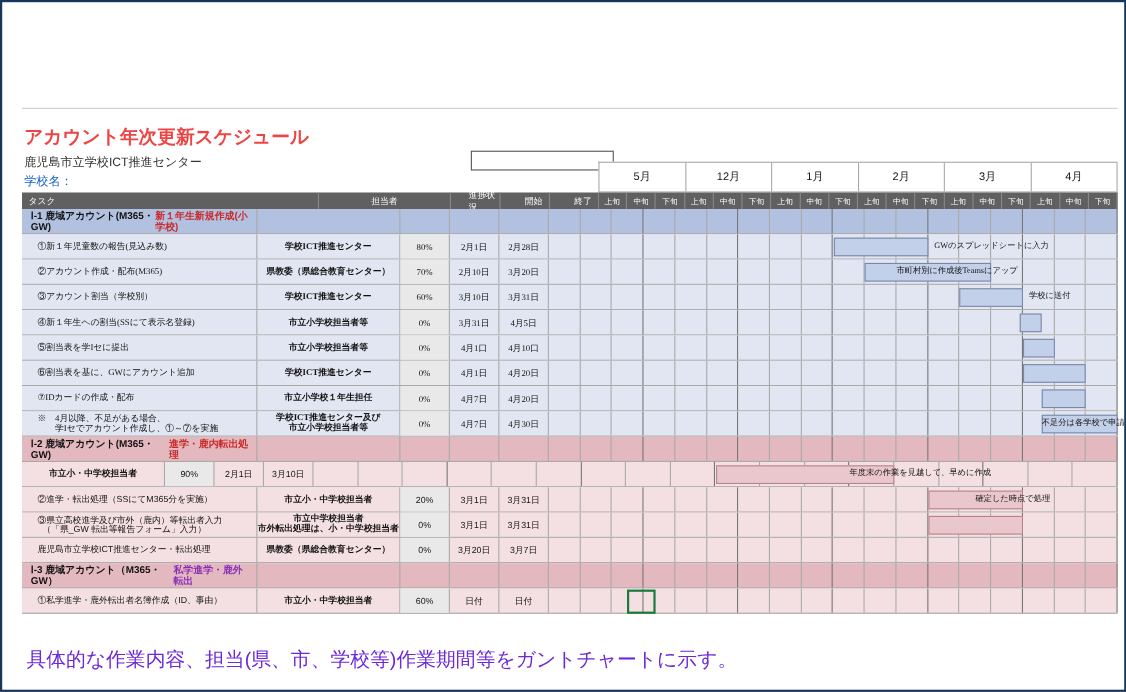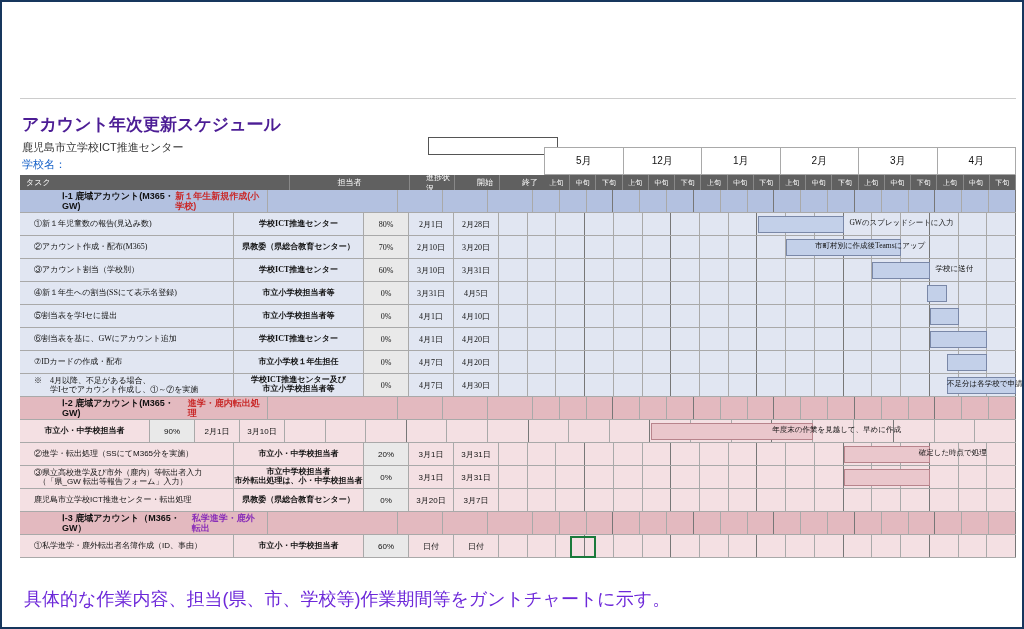--- a/index.html
+++ b/index.html
@@ -17,21 +17,21 @@
     --cell-h:23px;
   }
   *{box-sizing:border-box;}
   body{margin:0;font-family:"Meiryo","Yu Gothic","Hiragino Sans",sans-serif;background:#fff;color:#111;}
   .page{width:1024px;height:629px;position:relative;border:2px solid #17365d;overflow:hidden;}
   .slide-title{display:flex;align-items:center;padding:18px 26px 12px;}
   .slide-title .mark{width:14px;height:36px;background:#1460c8;margin-right:12px;}
   .slide-title .txt{font-size:30px;font-weight:700;color:#1460c8;letter-spacing:1px;}
   .shot{position:absolute;left:18px;top:96px;right:6px;bottom:42px;border-top:1px solid #ccc;}
 
-  .doc-title{font-size:17px;font-weight:700;color:#4c1d95;margin:14px 0 2px 2px;}
+  .doc-title{font-size:17px;font-weight:700;color:#ef4444;margin:14px 0 2px 2px;}
   .org{font-size:11px;color:#333;margin:4px 0 0 2px;}
   .school{font-size:11px;color:#1460c8;margin:2px 0 6px 2px;}
   .legend{font-size:9px;line-height:1.3;margin:0 0 0 2px;}
   .lg365{color:#cc7a34;font-weight:700;}
   .lgss{color:#1a7d3c;font-weight:700;}
   .lggw{color:#c92a2a;font-weight:700;}
   .lgise{color:#8a2fb8;font-weight:700;}
 
   .schoolbox{position:absolute;left:408px;top:38px;width:130px;height:18px;border:1px solid #555;}
 
@@ -40,21 +40,21 @@
   .months .m{flex:1;border-right:1px solid var(--grey-line);display:flex;align-items:center;justify-content:center;}
   .subhead{display:flex;height:15px;font-size:7px;color:#fff;background:var(--head-grey);}
   .subhead .jk{flex:1;border-right:1px solid #888;display:flex;align-items:center;justify-content:center;}
   .leftsub{position:absolute;left:0;top:76px;width:524px;height:15px;background:var(--head-grey);display:flex;color:#fff;font-size:8px;}
   .leftsub .task{flex:1 1 auto;display:flex;align-items:center;padding-left:6px;}
   .leftsub .col{width:120px;display:flex;align-items:center;justify-content:center;border-left:1px solid #888;}
   .leftsub .small{width:45px;display:flex;align-items:center;justify-content:center;border-left:1px solid #888;padding-left:16px;}
 
   .grid{position:absolute;left:0;top:91px;right:0;bottom:0;}
   .row{display:flex;height:var(--cell-h);font-size:8px;border-bottom:1px solid var(--grey-line);}
-  .row.header{background:var(--cat-blue);font-weight:700;font-size:9px;padding-left:34px;}
+  .row.header{background:var(--cat-blue);font-weight:700;font-size:9px;}
   .row.header.pink{background:var(--cat-pink);}
   .row.blue{background:var(--cat-blue-row);font-family:Liberation Serif, serif;}
   .row.pink{background:var(--cat-pink-row);}
   .row .taskname{width:214px;display:flex;align-items:center;padding:0 4px 0 14px;border-right:1px solid var(--grey-line);line-height:1.15;white-space:pre-wrap;}
   .row.header .taskname{padding-left:8px;}
   .row .pic{width:130px;display:flex;align-items:center;justify-content:center;border-right:1px solid var(--grey-line);font-weight:700;text-align:center;line-height:1.1;white-space:pre-wrap;}
   .row .prog{width:45px;display:flex;align-items:center;justify-content:center;border-right:1px solid var(--grey-line);background:#e9e9e9;}
   .row.header .prog{background:transparent;}
   .row .date{width:45px;display:flex;align-items:center;justify-content:center;border-right:1px solid var(--grey-line);}
   .row .gantt{flex:1;position:relative;}
@@ -488,21 +488,21 @@
               <span></span>
               <span class="m3"></span>
               <span></span>
               <span></span>
               <span class="m3"></span>
               <span></span>
               <span></span>
               <span class="m3"></span>
             </div>
             <div class="bar pink" style="left: 66.6667%; width: 16.6667%;"></div>
-            <div class="annot" style="left: 75%; margin-left: 32px;">確定した時点で処理</div>
+            <div class="annot" style="left: 75%;">確定した時点で処理</div>
           </div>
         </div>
         <div class="row pink">
           <div class="taskname">③県立高校進学及び市外（鹿内）等転出者入力
   （「県_GW 転出等報告フォーム」入力）</div>
           <div class="pic">市立中学校担当者
 市外転出処理は、小・中学校担当者</div>
           <div class="prog">0%</div>
           <div class="date">3月1日</div>
           <div class="date">3月31日</div>

